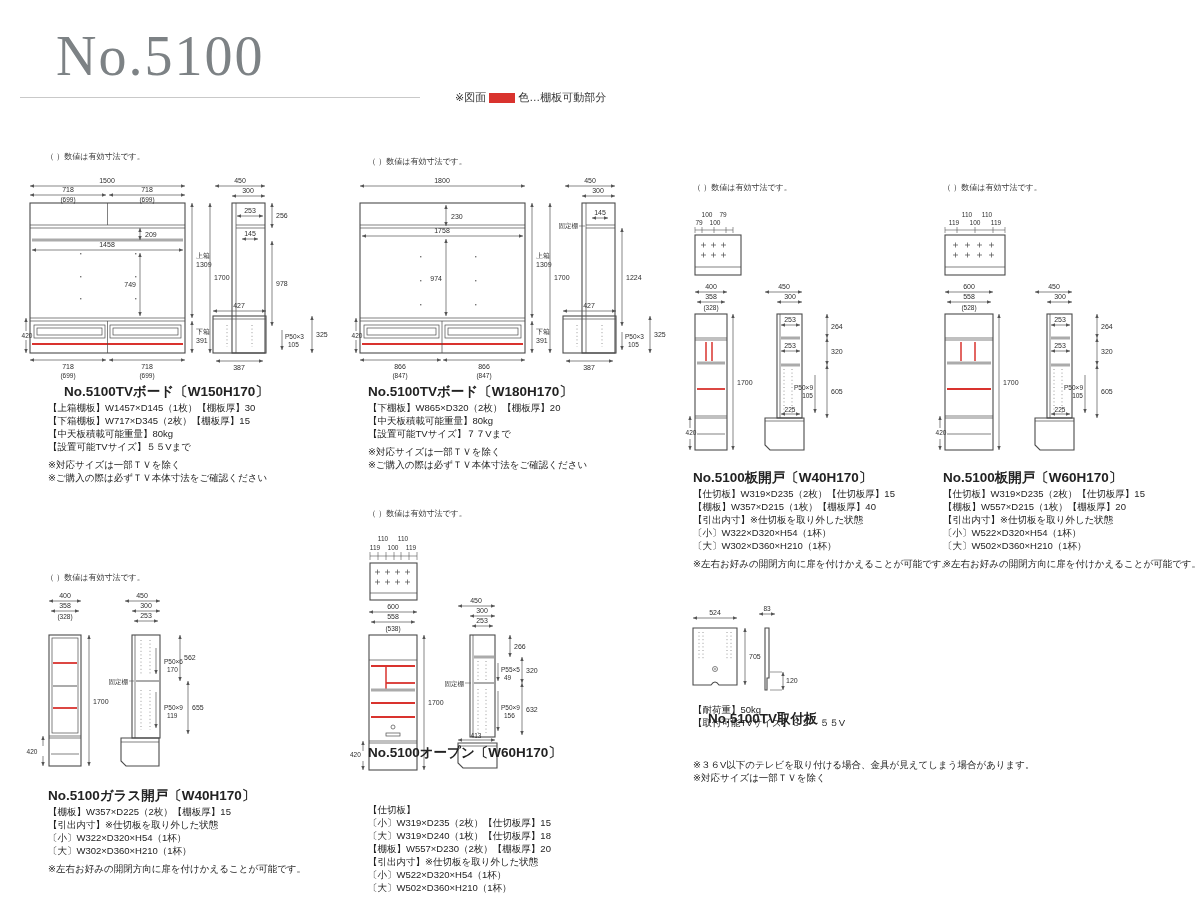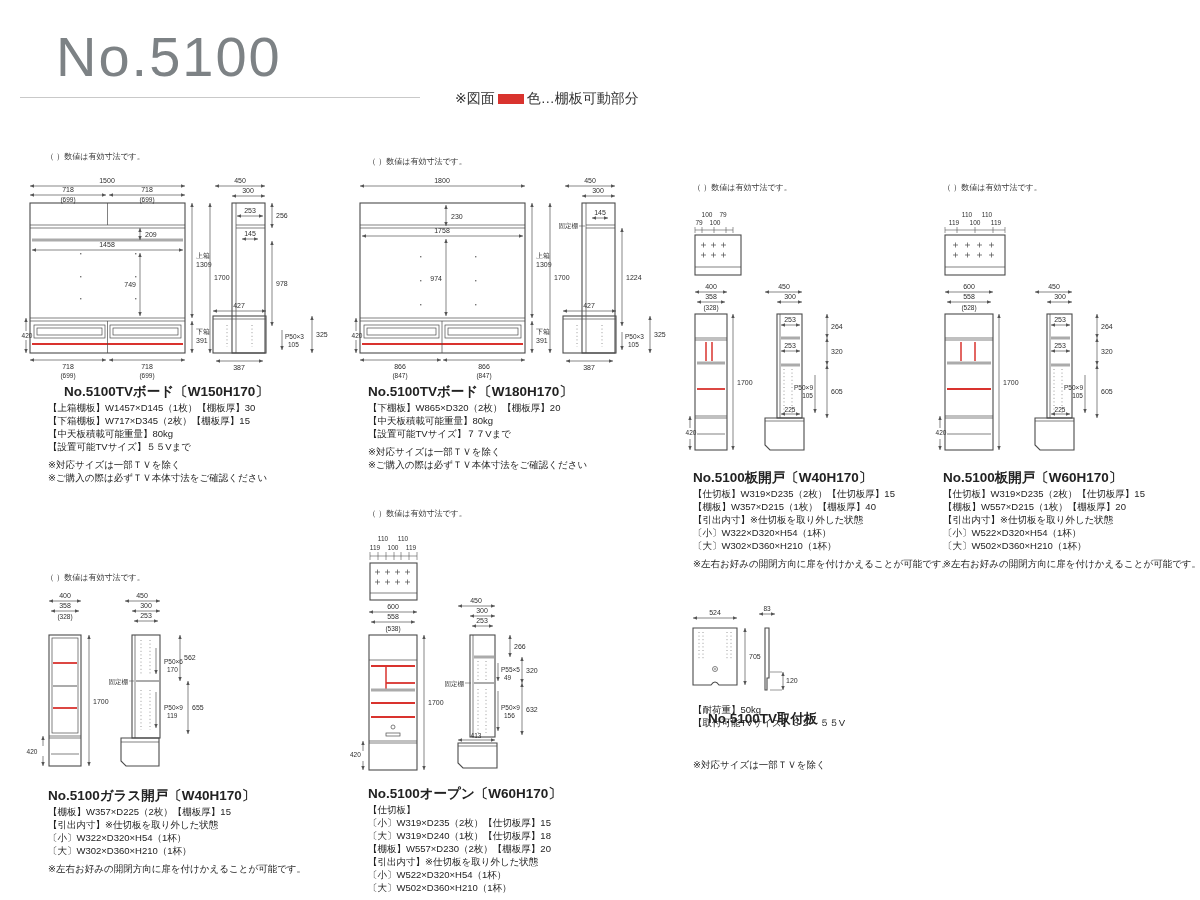--- a/index.html
+++ b/index.html
@@ -1,22 +1,22 @@
 <!DOCTYPE html>
 <html><head>
 <meta charset="utf-8">
 <style>
   html,body{margin:0;padding:0;background:#fff;}
   .page{position:relative;width:1200px;height:900px;background:#fff;overflow:hidden;
         font-family:"Liberation Sans","DejaVu Sans",sans-serif;color:#222;}
-  .title{position:absolute;left:56px;top:24px;font-family:Liberation Sans, sans-serif;
+  .title{position:absolute;left:56px;top:24px;font-family:Liberation Serif, serif;
          font-size:56px;color:#7d8285;letter-spacing:2px;}
   .rule{position:absolute;left:20px;top:97px;width:400px;height:1px;background:#c9c9c9;}
   .subtitle{position:absolute;left:60px;top:104px;font-size:19px;color:#7d8285;letter-spacing:3px;}
-  .legend{position:absolute;left:455px;top:90px;font-size:14px;color:#333;display:flex;align-items:center;gap:3px;}
+  .legend{position:absolute;left:455px;top:90px;font-size:11px;color:#333;display:flex;align-items:center;gap:3px;}
   .legend-swatch{display:inline-block;width:26px;height:10px;background:#d9332e;}
   .fig-note{position:absolute;font-size:8px;color:#333;}
   .caption{position:absolute;font-size:13.5px;font-weight:bold;color:#222;white-space:nowrap;}
   .specs{position:absolute;font-size:9.5px;color:#222;line-height:13px;white-space:nowrap;}
   svg{position:absolute;}
   .out{fill:none;stroke:#4b4b4b;stroke-width:1.1;}
   .thin{fill:none;stroke:#4b4b4b;stroke-width:0.7;}
   .shelf{stroke:#ababab;stroke-width:3;}
   .shelf2{stroke:#ababab;stroke-width:2;}
   .red{stroke:#d9332e;stroke-width:1.8;}
@@ -577,33 +577,34 @@
   <div class="specs" style="left:48px;top:805px">
     <div>【棚板】W357×D225（2枚）【棚板厚】15</div>
     <div>【引出内寸】※仕切板を取り外した状態</div>
     <div>〔小〕W322×D320×H54（1杯）</div>
     <div>〔大〕W302×D360×H210（1杯）</div>
   </div>
   <div class="specs" style="left:48px;top:862px">
     <div>※左右お好みの開閉方向に扉を付けかえることが可能です。</div>
   </div>
 
-  <div class="caption" style="left:368px;top:785px">No.5100オープン〔W60H170〕</div>
+  <div class="caption" style="left:368px;top:744px">No.5100オープン〔W60H170〕</div>
   <div class="specs" style="left:368px;top:803px">
     <div>【仕切板】</div>
     <div>〔小〕W319×D235（2枚）【仕切板厚】15</div>
     <div>〔大〕W319×D240（1枚）【仕切板厚】18</div>
     <div>【棚板】W557×D230（2枚）【棚板厚】20</div>
     <div>【引出内寸】※仕切板を取り外した状態</div>
     <div>〔小〕W522×D320×H54（1杯）</div>
     <div>〔大〕W502×D360×H210（1杯）</div>
   </div>
 
   <div class="caption" style="left:708px;top:710px">No.5100TV取付板</div>
   <div class="specs" style="left:693px;top:703px">
     <div>【耐荷重】50kg</div>
     <div>【取付可能TVサイズ】３２～５５V</div>
   </div>
   <div class="specs" style="left:693px;top:758px">
+    <div>※３６V以下のテレビを取り付ける場合、金具が見えてしまう場合があります。</div>
     <div>※対応サイズは一部ＴＶを除く</div>
   </div>
 
 </div>
 
 </body></html>

